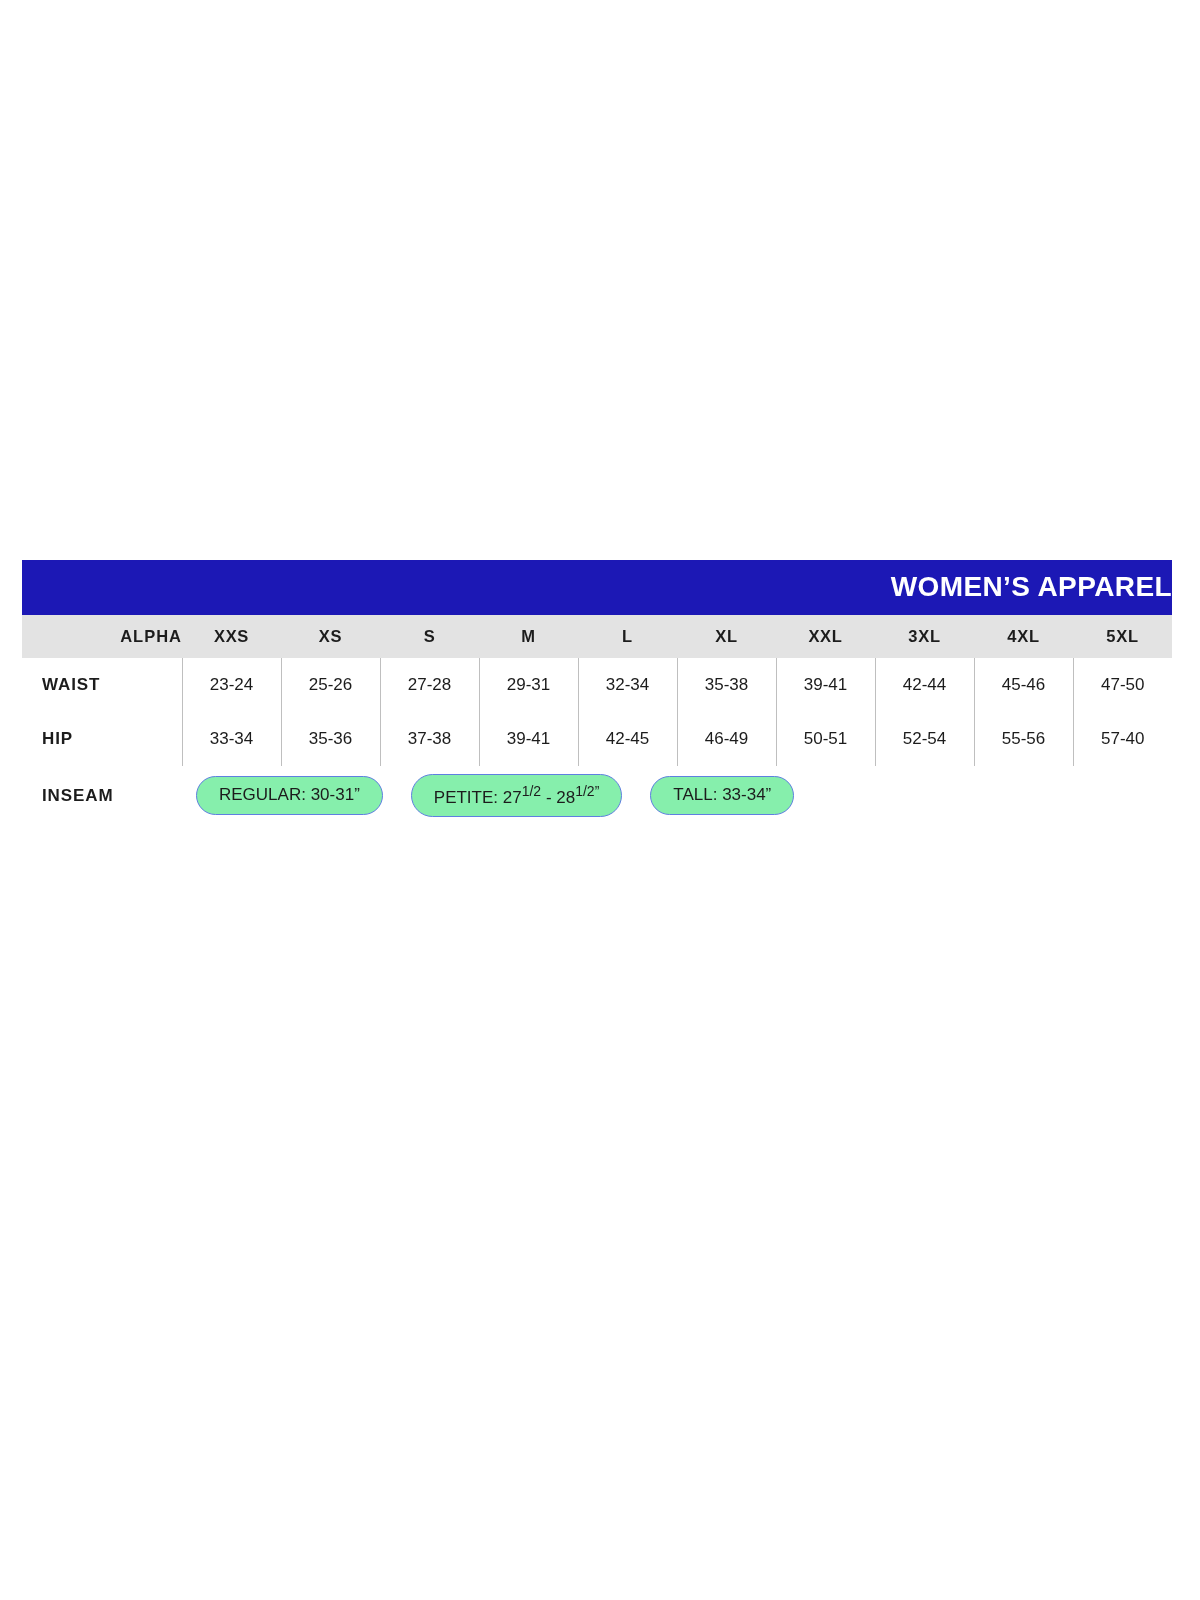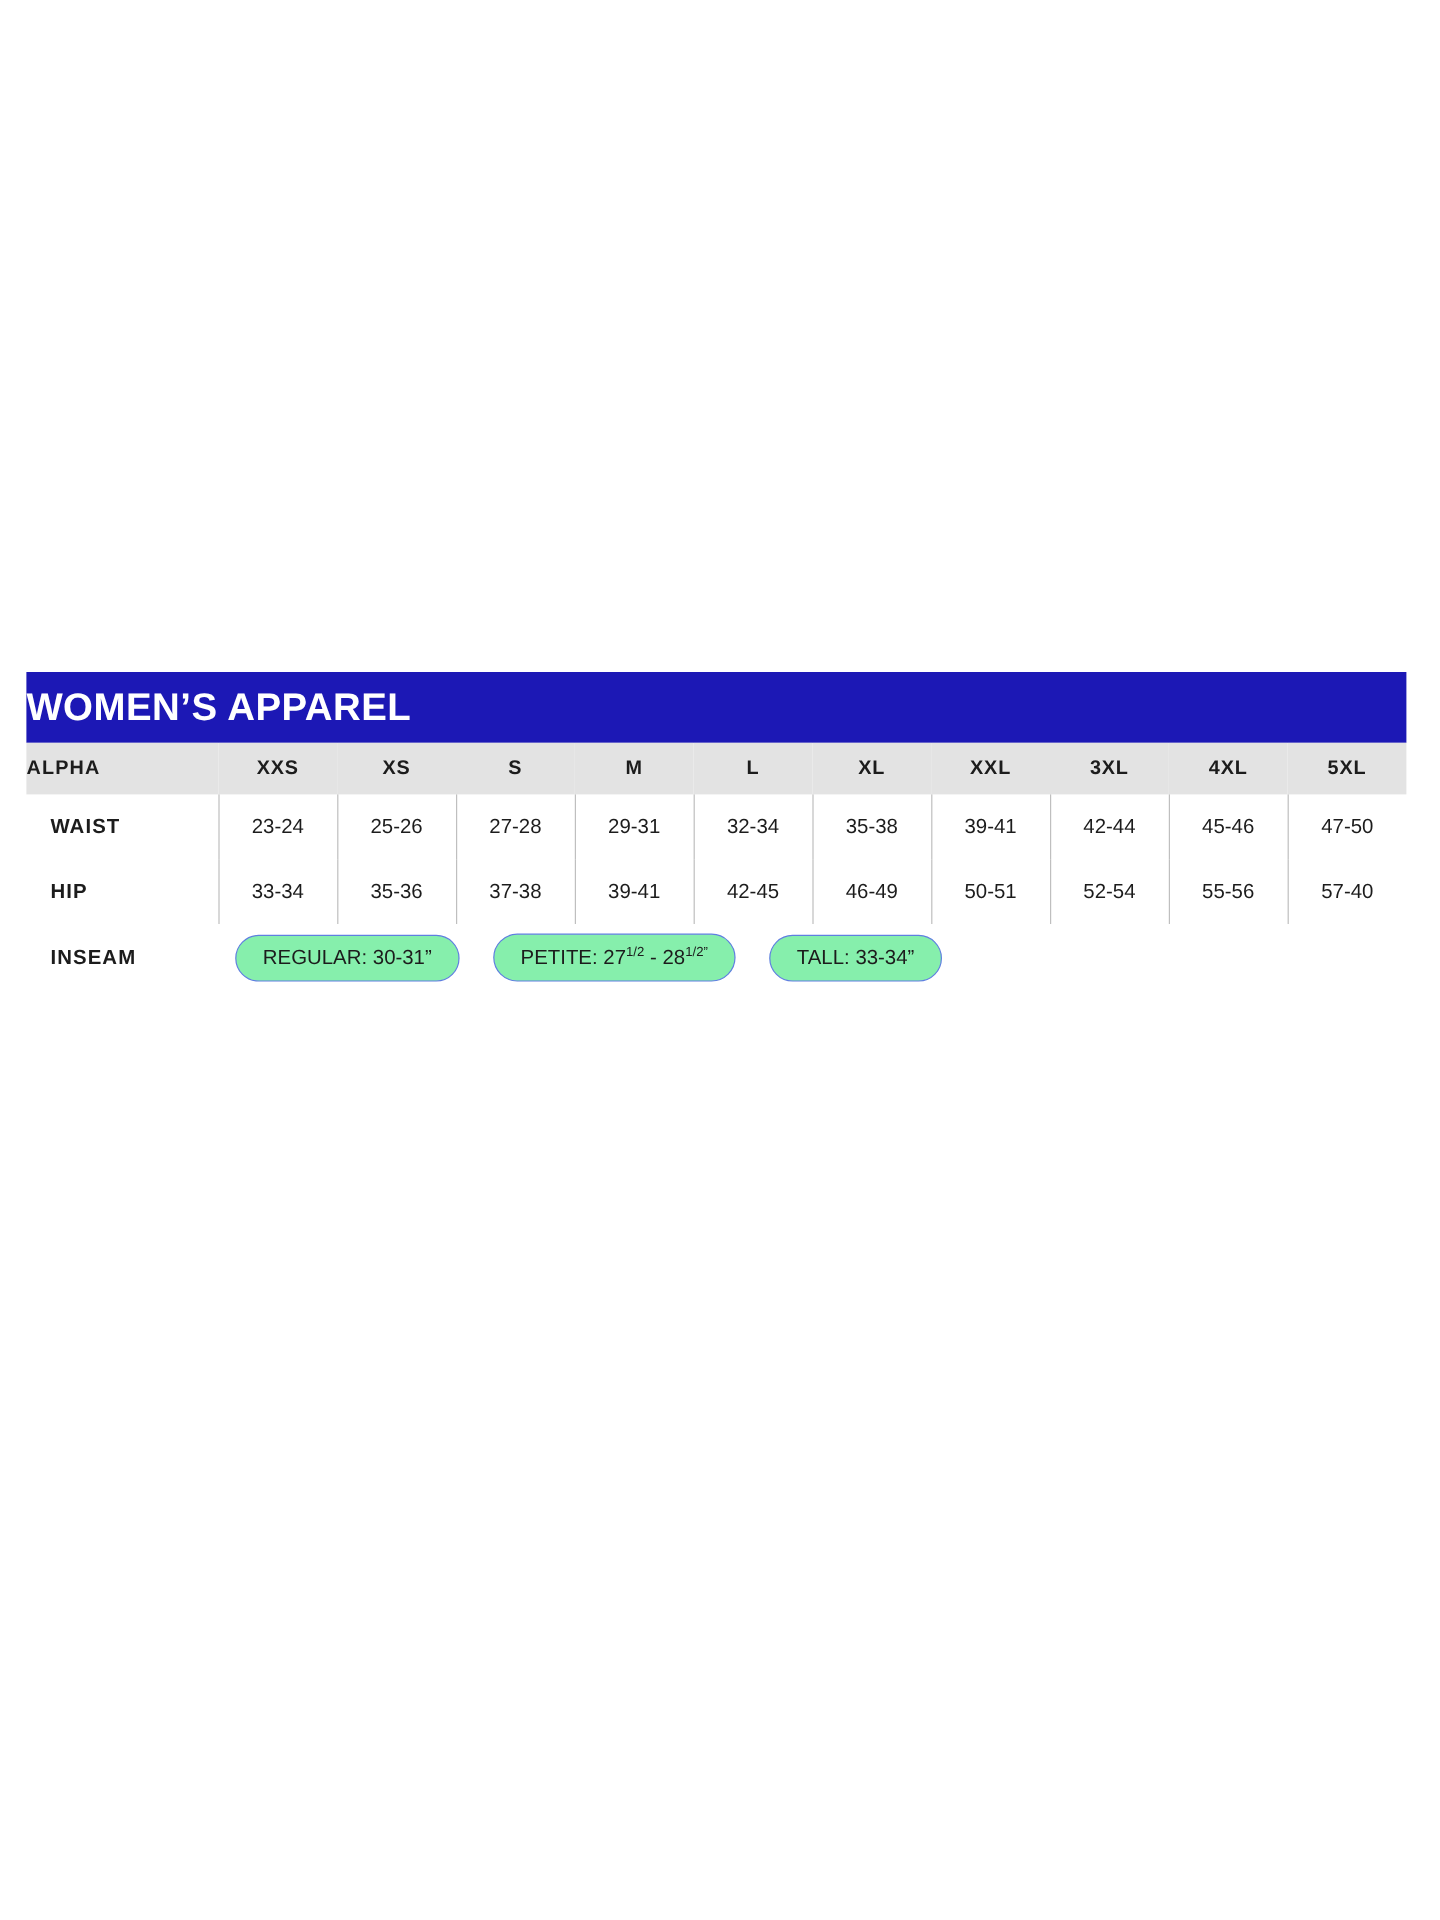--- a/index.html
+++ b/index.html
@@ -19,24 +19,24 @@
   .chart-wrap {
     position: absolute;
     left: 22px;
     top: 560px;
     width: 1150px;
   }
 
   .chart-title {
     background: #1c18b5;
     color: #ffffff;
-    font-size: 32px;
+    font-size: 28px;
     font-weight: bold;
     letter-spacing: 0.4px;
-    text-align: left;
+    text-align: right;
     padding: 13px 0 14px 0;
     line-height: 1;
   }
 
   table.size-table {
     width: 100%;
     border-collapse: collapse;
     table-layout: fixed;
   }
 
@@ -45,21 +45,22 @@
   thead th {
     background: #e3e3e3;
     font-size: 16.5px;
     font-weight: bold;
     letter-spacing: 0.7px;
     color: #1c1c1c;
     padding: 12px 0 12px 0;
     border: none;
   }
   thead th.row-label-head {
-    text-align: left;
+    text-align: right;
+    padding-left: 20px;
     letter-spacing: 1px;
   }
 
   tbody td {
     font-size: 17px;
     text-align: center;
     padding: 17px 0 17px 0;
     border-left: 1px solid #bfbfbf;
     color: #1c1c1c;
   }
@@ -87,21 +88,21 @@
     border: 1.5px solid #5f7fe0;
     background: #86efac;
     border-radius: 22px;
     padding: 9px 22px;
     font-size: 17px;
     color: #1c1c1c;
     white-space: nowrap;
     line-height: 1.1;
   }
   .pill .frac {
-    font-size: 11px;
+    font-size: 14px;
     vertical-align: super;
   }
 </style>
 </head>
 <body>
 
 <div class="chart-wrap">
 
   <div class="chart-title">WOMEN’S APPAREL</div>
 

